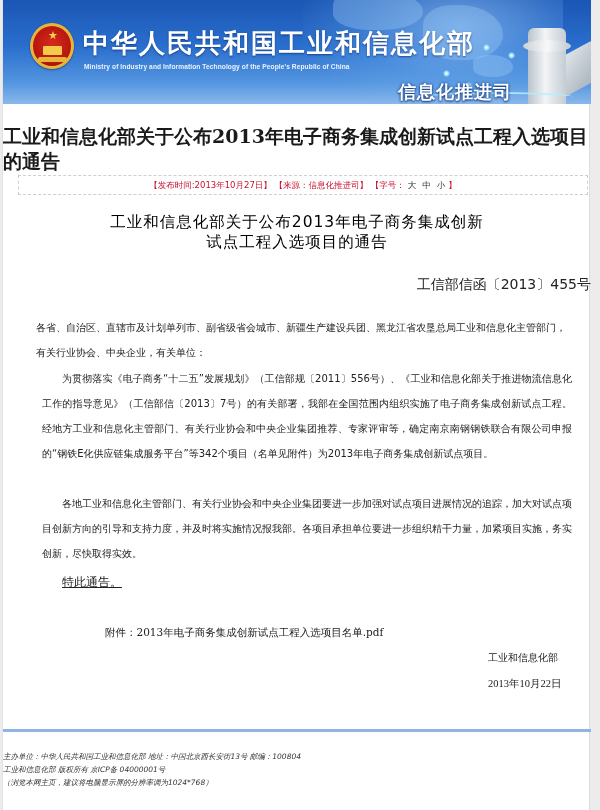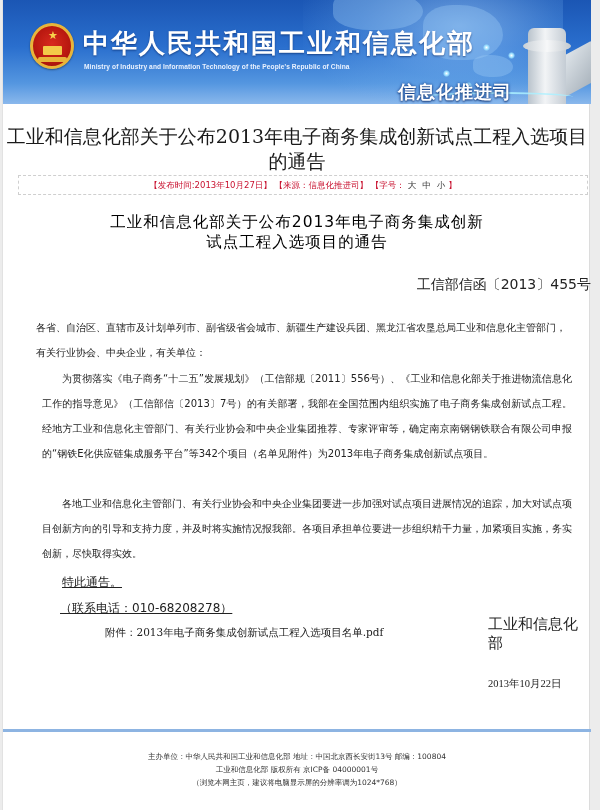--- a/index.html
+++ b/index.html
@@ -78,23 +78,23 @@
     }
     .swoosh {
       position: absolute; left: 420px; top: 92px; width: 150px; height: 10px;
       border-top: 2px solid rgba(170,240,255,0.85);
       border-radius: 50%;
     }
 
     
     .article-title {
       position: absolute; left: 0; top: 124px; width: 588px;
-      text-align: center;
+      text-align: left;
       font-family: "DejaVu Serif", "Liberation Serif", serif;
-      font-size: 19px; line-height: 25px; color: #1a1a1a; font-weight: normal;
+      font-size: 19px; line-height: 25px; color: #1a1a1a; font-weight: bold;
     }
     .meta-box {
       position: absolute; left: 15px; top: 175px; width: 570px; height: 20px;
       border: 1px dashed #cfcfcf;
       text-align: center;
       font-size: 8.5px; line-height: 18px; color: #c8102e; white-space: nowrap;
     }
     .meta-box span { color: #c8102e; }
     .meta-box .size-link { color: #333; margin: 0 3px; cursor: pointer; }
 
@@ -116,34 +116,34 @@
     .para.indent { text-indent: 2em; margin-left: 6px; }
     .para-line { position: absolute; font-size: 12px; color: #222; white-space: nowrap; text-decoration: underline; }
 
     .attachment-link {
       position: absolute; left: 59px; top: 626px;
       font-family: "DejaVu Serif", "Liberation Serif", serif;
       font-size: 10.5px; color: #222; white-space: nowrap; margin-left: 43px;
     }
     .attachment-link .file { color: #222; cursor: pointer; }
 
-    .sign-org { position: absolute; left: 485px; top: 615px; font-size: 15px; color: #222; }
+    .sign-org { position: absolute; left: 485px; top: 651px; font-size: 10px; color: #222; }
     .sign-date {
       position: absolute; left: 485px; top: 677px;
       font-family: "Liberation Serif", serif; font-size: 10.5px; color: #222;
     }
 
     
     .footer-rule {
       position: absolute; left: 0; top: 729px; width: 588px; height: 3px;
       background: #8db4e2;
     }
     .footer {
-      position: absolute; left: 0; top: 750px; width: 588px; text-align: center;
-      font-size: 7.5px; line-height: 13px; color: #333;
+      position: absolute; left: 0; top: 750px; width: 588px; 
+      font-size: 7.5px; line-height: 13px; color: #333; font-style: italic;
     }
   </style>
 </head>
 <body>
 
 <div class="page">
 
   <div class="banner">
     <div class="glow"></div>
     <div class="map-blob" style="left:330px;top:-10px;width:90px;height:40px;"></div>
@@ -187,21 +187,20 @@
   <div class="doc-number">工信部信函〔2013〕455号</div>
 
   <p class="para" style="top:315px;">各省、自治区、直辖市及计划单列市、副省级省会城市、新疆生产建设兵团、黑龙江省农垦总局工业和信息化主管部门，有关行业协会、中央企业，有关单位：</p>
 
   <p class="para indent" style="top:366px;">为贯彻落实《电子商务“十二五”发展规划》（工信部规〔2011〕556号）、《工业和信息化部关于推进物流信息化工作的指导意见》（工信部信〔2013〕7号）的有关部署，我部在全国范围内组织实施了电子商务集成创新试点工程。经地方工业和信息化主管部门、有关行业协会和中央企业集团推荐、专家评审等，确定南京南钢钢铁联合有限公司申报的“钢铁E化供应链集成服务平台”等342个项目（名单见附件）为2013年电子商务集成创新试点项目。</p>
 
   <p class="para indent" style="top:491px;">各地工业和信息化主管部门、有关行业协会和中央企业集团要进一步加强对试点项目进展情况的追踪，加大对试点项目创新方向的引导和支持力度，并及时将实施情况报我部。各项目承担单位要进一步组织精干力量，加紧项目实施，务实创新，尽快取得实效。</p>
 
   <div class="para-line" style="left:59px;top:574px;">特此通告。</div>
 
-  <div class="para-line" style="left:57px;top:600px;">（联系电话：010-68208278）</div>
 
   <div class="attachment-link">
     <span>附件：</span><span class="file">2013年电子商务集成创新试点工程入选项目名单.pdf</span>
   </div>
 
   <div class="sign-org">工业和信息化部</div>
   <div class="sign-date">2013年10月22日</div>
 
   <div class="footer-rule"></div>
   <div class="footer">

